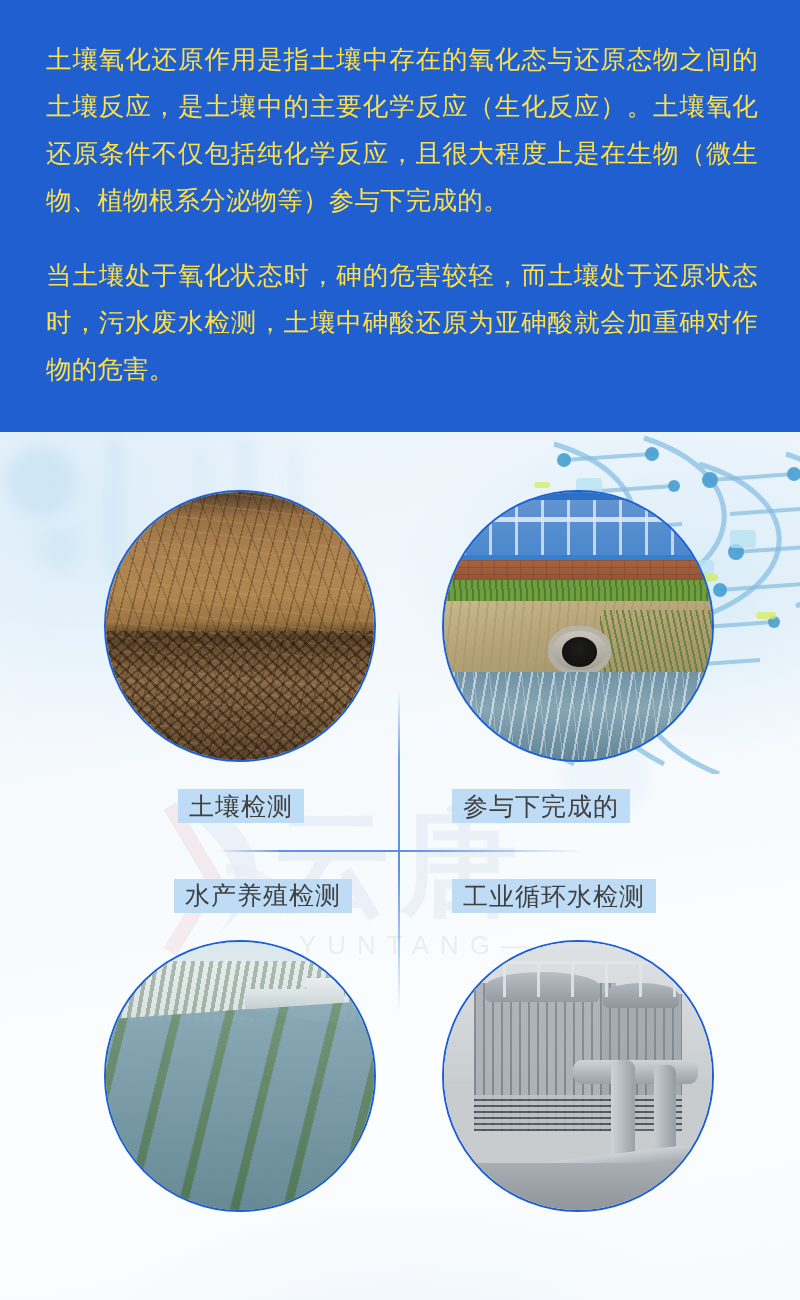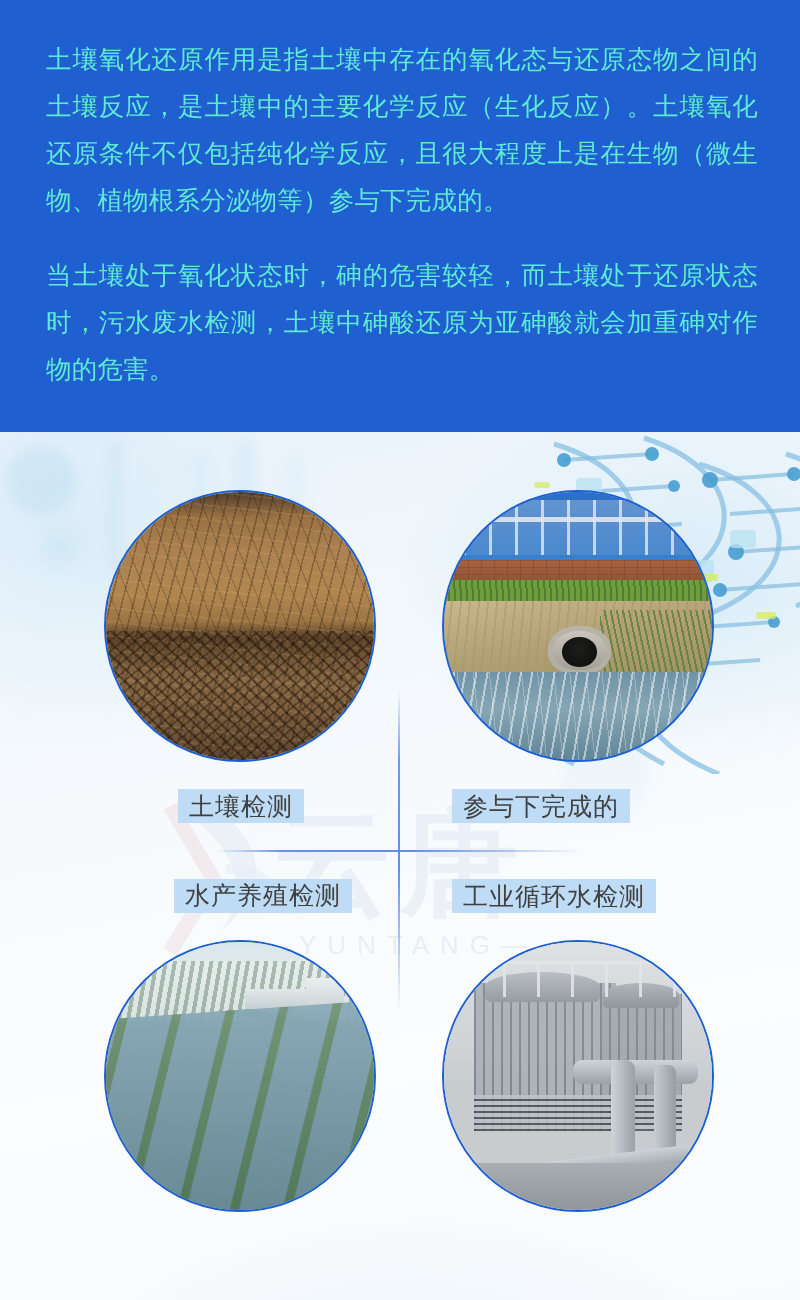--- a/index.html
+++ b/index.html
@@ -29,21 +29,21 @@
     box-sizing: border-box;
   }
   .hero-inner {
     position: absolute;
     left: 46px;
     top: 36px;
     width: 712px;
   }
   .hero p {
     margin: 0;
-    color: #5eead4;
+    color: #fde047;
     font-size: 25.5px;
     line-height: 47px;
     letter-spacing: 0.2px;
     text-align: justify;
     text-justify: inter-ideograph;
     font-weight: 400;
   }
   .hero p.second {
     margin-top: 28px;
   }

